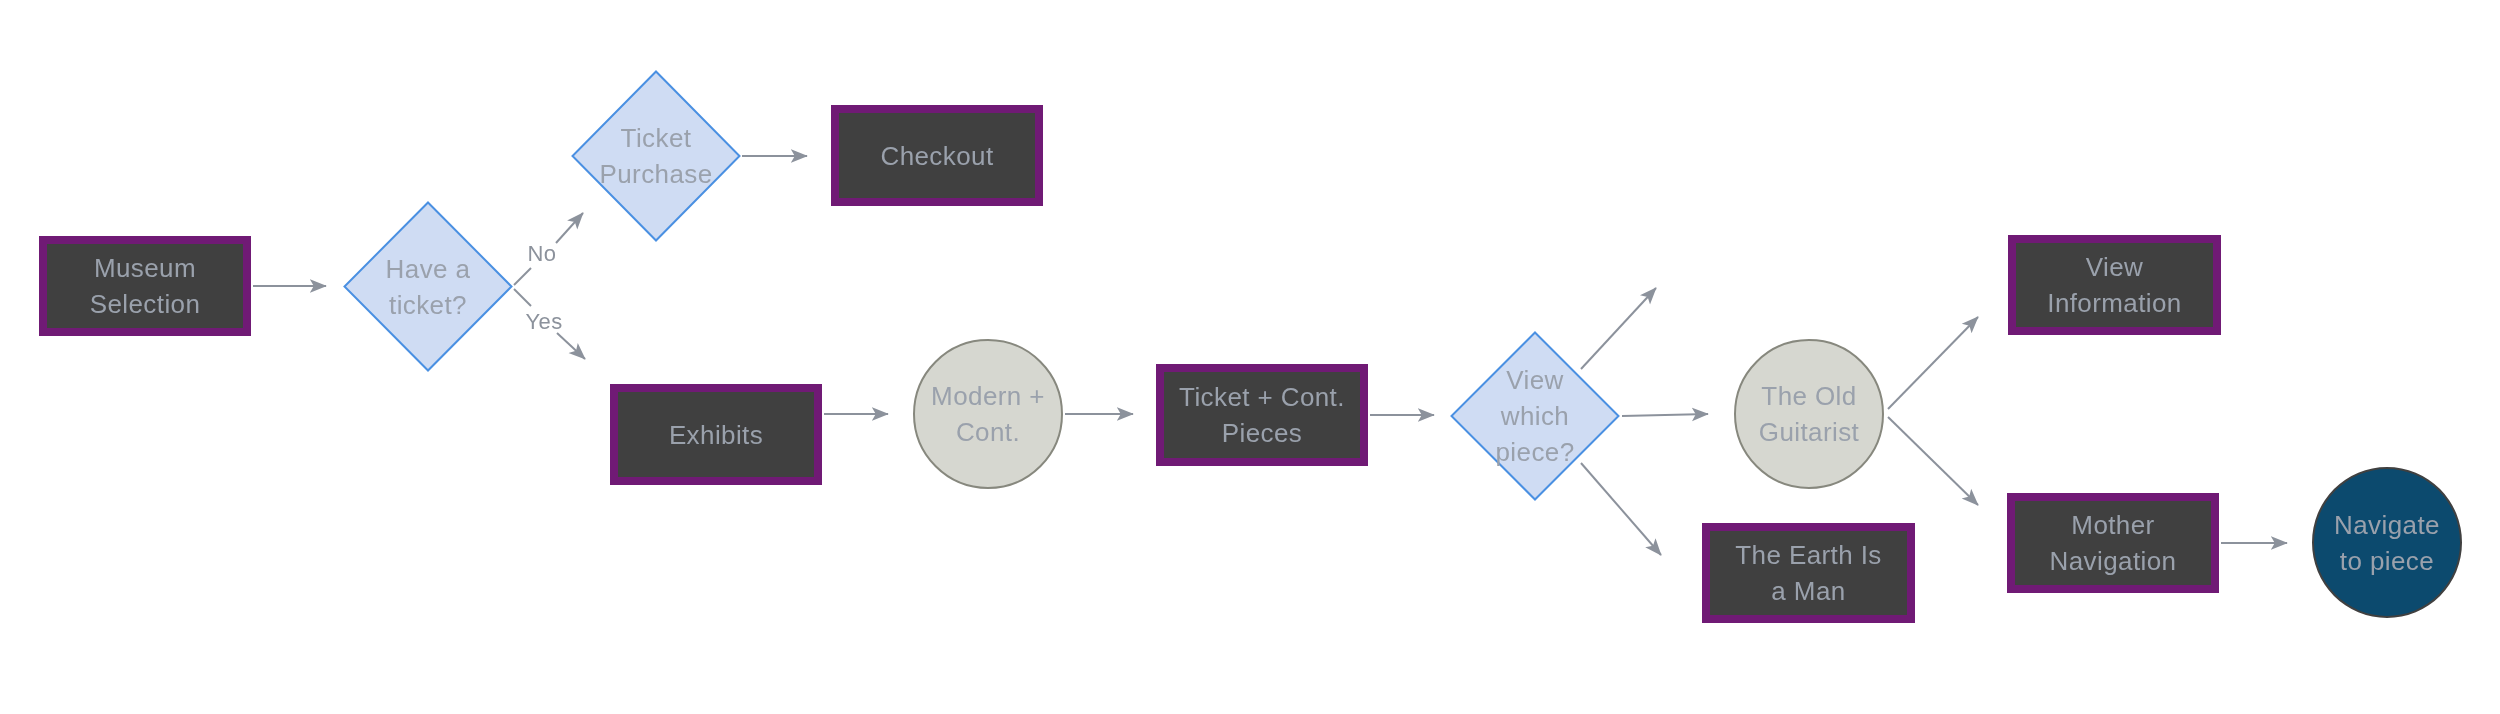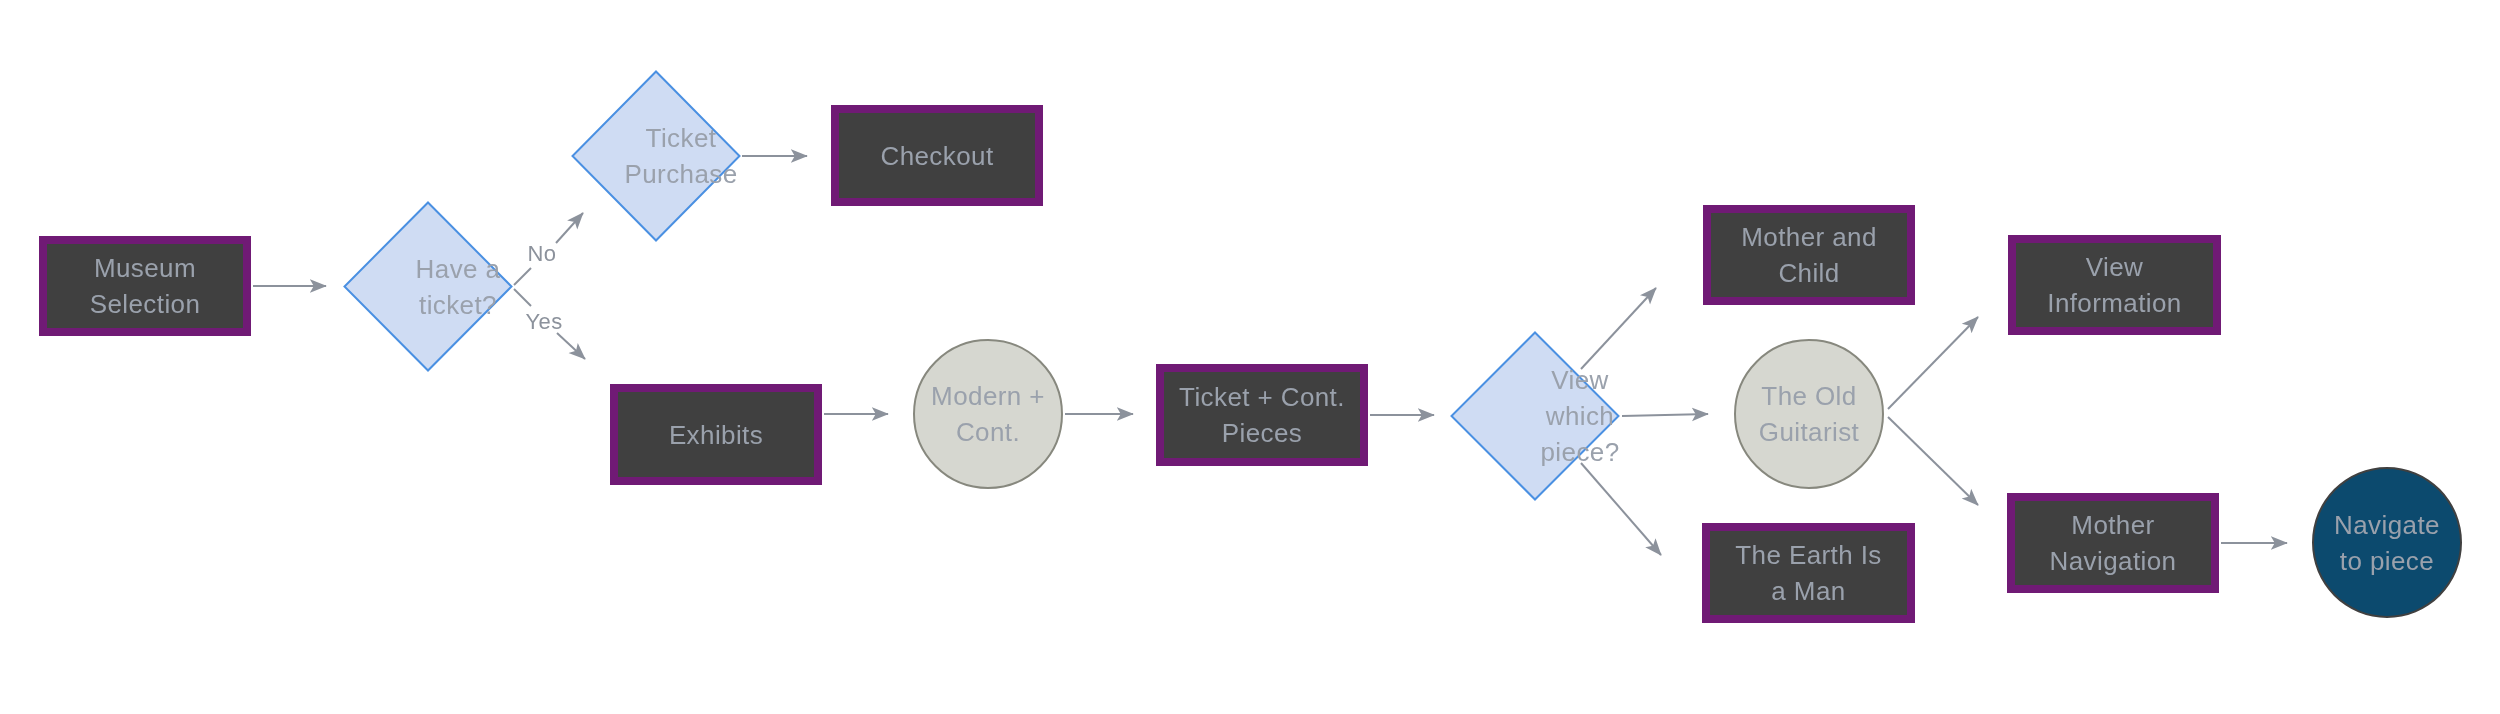--- a/index.html
+++ b/index.html
@@ -23,21 +23,21 @@
     border:8px solid #701a75;
     box-sizing:border-box;
     align-items:center;
   }
   .circle{
     border-radius:50%;
     box-sizing:border-box;
   }
   .circle.gray{background:#d6d7d0;border:2px solid #87887e;}
   .circle.blue{background:#0c4a6e;border:2px solid #404040;}
-  .diamond{background:transparent;justify-content:flex-end;}
+  .diamond{background:transparent;}
   .diamond svg{position:absolute;left:0;top:0;z-index:1;}
   .edge-label{
     position:absolute;
     font-size:22px;line-height:30px;color:#8c929c;
     text-align:center;letter-spacing:0.4px;
   }
   
   .w80{width:80px}.w110{width:110px}.w120{width:120px}.w150{width:150px}
   .w160{width:160px}.w170{width:170px}.w190{width:190px}.w200{width:200px}
 </style>
@@ -108,23 +108,20 @@
     <div class="label w200">Ticket + Cont. Pieces</div>
   </div>
 
   <div class="node diamond" style="left:1450px;top:331px;width:170px;height:170px;">
     <svg width="170" height="170" viewBox="0 0 170 170">
       <polygon points="85,1.5 168.5,85 85,168.5 1.5,85" fill="#cfdcf3" stroke="#4a90e2" stroke-width="2"></polygon>
     </svg>
     <div class="label w80">View which piece?</div>
   </div>
 
-  <div class="node rect" style="left:1703px;top:205px;width:212px;height:100px;">
-    <div class="label w160">Mother and Child</div>
-  </div>
 
   <div class="node circle gray" style="left:1734px;top:339px;width:150px;height:150px;">
     <div class="label w120">The Old Guitarist</div>
   </div>
 
   <div class="node rect" style="left:2008px;top:235px;width:213px;height:100px;">
     <div class="label w170">View Information</div>
   </div>
 
   <div class="node rect" style="left:1702px;top:523px;width:213px;height:100px;">

